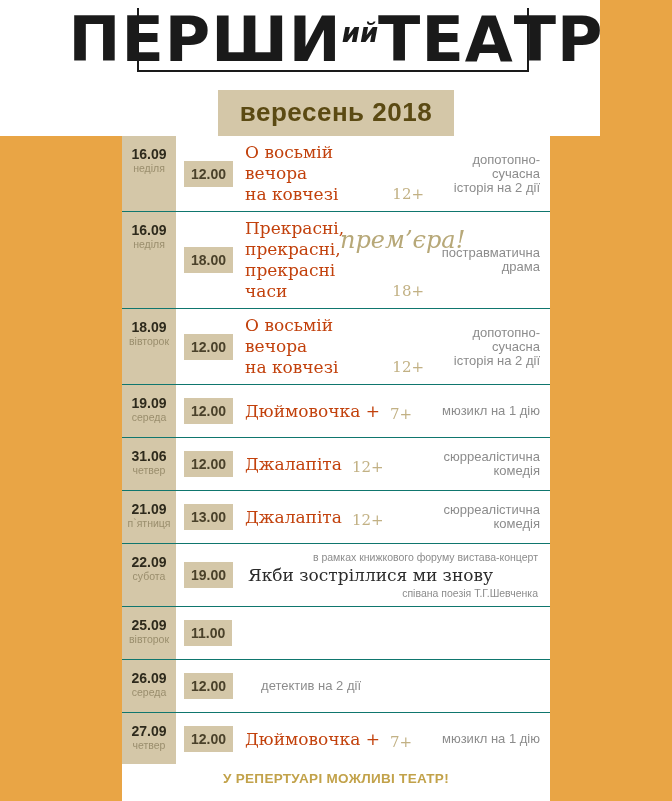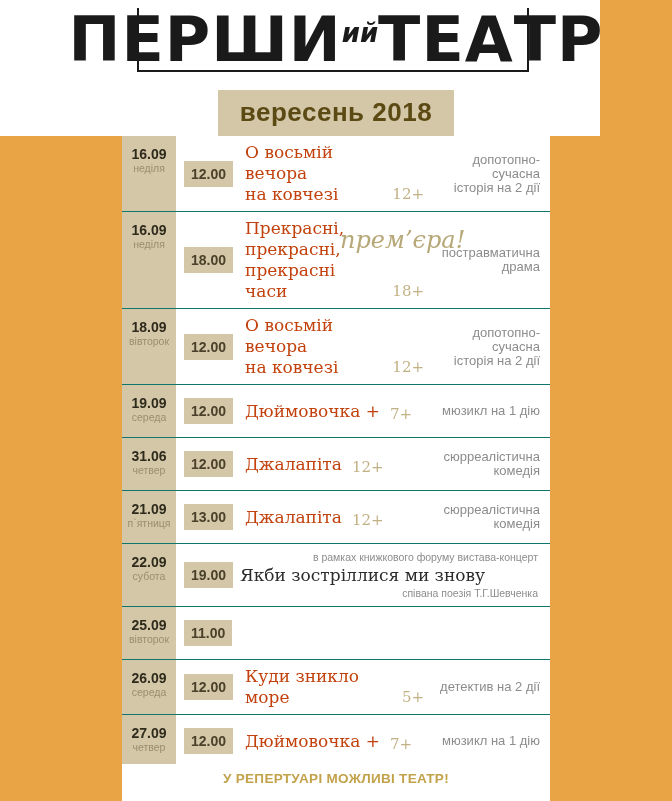--- a/index.html
+++ b/index.html
@@ -226,21 +226,21 @@
     padding-right: 2px;
   }
   .row-wide .time {
     position: absolute;
     left: 62px;
     top: 50%;
     transform: translateY(-50%);
     margin-right: 0;
   }
   .row-wide .body-cell {
-    padding-left: 12px;
+    padding-left: 20px;
   }
   .wide-title {
     font-family: "DejaVu Serif", serif;
     font-size: 17px;
     line-height: 22px;
     color: #2b2b2b;
     padding-left: 52px;
   }
 
   
@@ -431,26 +431,20 @@
       </div>
     </div>
 
     <div class="row">
       <div class="date-cell">
         <div class="date-day">26.09</div>
         <div class="date-weekday">середа</div>
       </div>
       <div class="body-cell">
         <div class="time">12.00</div>
-        <div class="title-block">
-          <div class="title">
-            <div>Куди зникло море</div>
-          </div>
-          <div class="age">5+</div>
-        </div>
         <div class="desc">
           <div>детектив на 2 дії</div>
         </div>
       </div>
     </div>
 
     <div class="row">
       <div class="date-cell">
         <div class="date-day">27.09</div>
         <div class="date-weekday">четвер</div>

